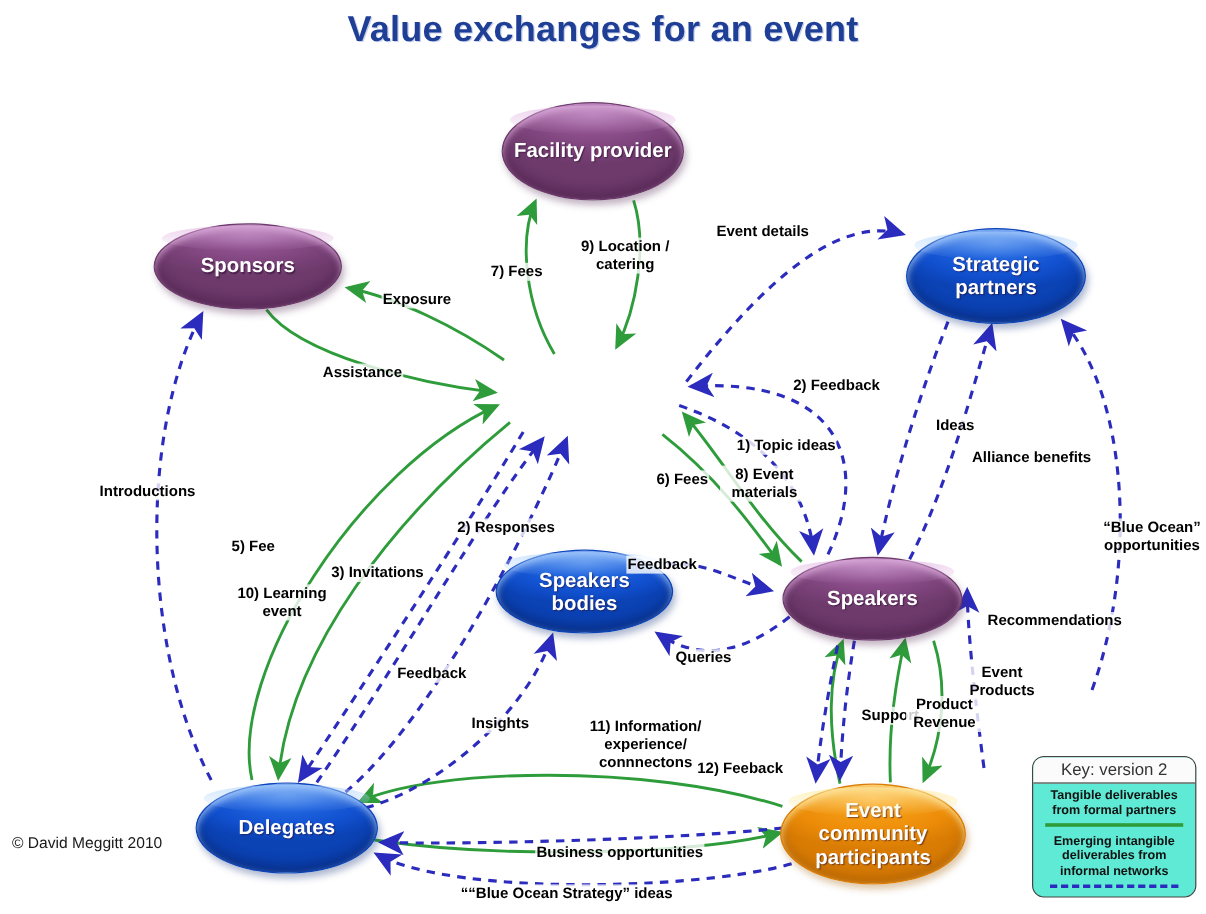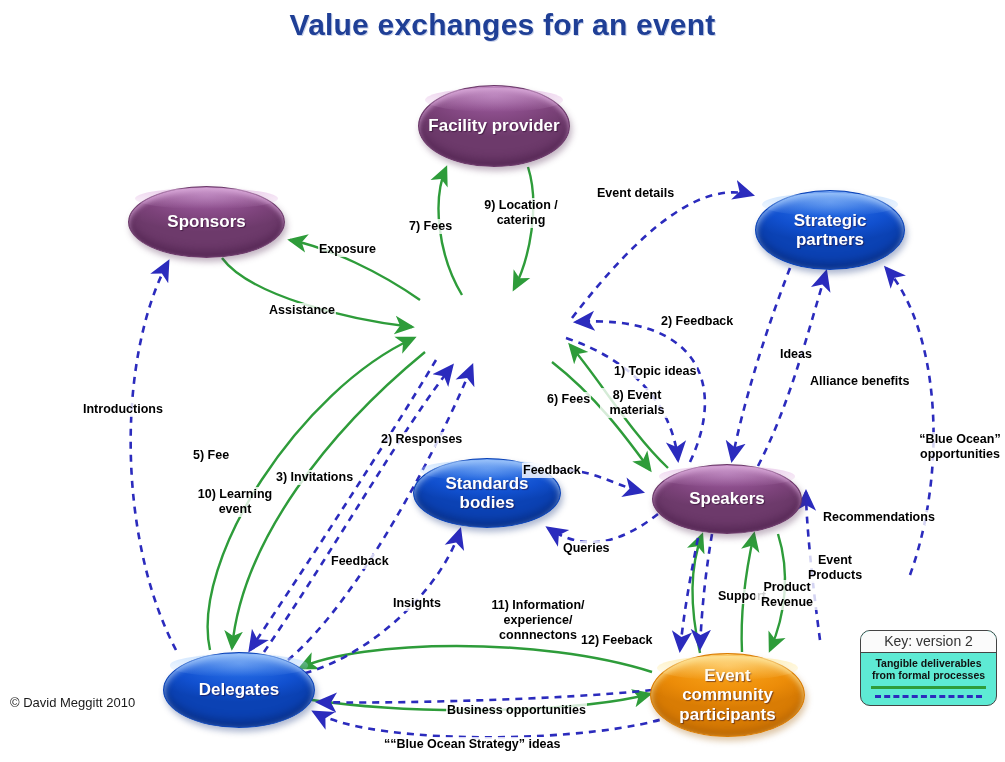--- a/index.html
+++ b/index.html
@@ -250,21 +250,21 @@
   <div class="node blue" style="left:755px;top:190px;width:150px;height:80px;font-size:17px;">
     <span>Strategic partners</span>
   </div>
 
   <div class="node purple" style="left:128px;top:186px;width:157px;height:72px;font-size:17px;">
     <span>Sponsors</span>
   </div>
 
 
   <div class="node blue" style="left:413px;top:458px;width:148px;height:70px;font-size:17px;">
-    <span>Standards bodies</span>
+    <span>Speakers bodies</span>
   </div>
 
   <div class="node purple" style="left:652px;top:464px;width:150px;height:70px;font-size:17px;">
     <span>Speakers</span>
   </div>
 
   <div class="node blue" style="left:163px;top:652px;width:152px;height:76px;font-size:17px;">
     <span>Delegates</span>
   </div>
 
@@ -300,19 +300,20 @@
   <div class="elabel ml" style="left:805px;top:553px;width:58px;"><span>Event Products</span></div>
   <div class="elabel" style="left:822px;top:510px;"><span>Recommendations</span></div>
   <div class="elabel" style="left:446px;top:703px;"><span>Business opportunities</span></div>
   <div class="elabel" style="left:383px;top:737px;"><span>““Blue Ocean Strategy” ideas</span></div>
 
   <div id="copyright">© David Meggitt 2010</div>
 
   <div id="legend">
     <div id="legend-title">Key: version 2</div>
     <div id="legend-body">
-      <div class="leg-text">Tangible deliverables from formal processes</div>
+      <div class="leg-text">Tangible deliverables from formal partners</div>
       <div class="leg-solid"></div>
+      <div class="leg-text">Emerging intangible deliverables from informal networks</div>
       <div class="leg-dashed"></div>
     </div>
   </div>
 
 </div>
 
 </body></html>

